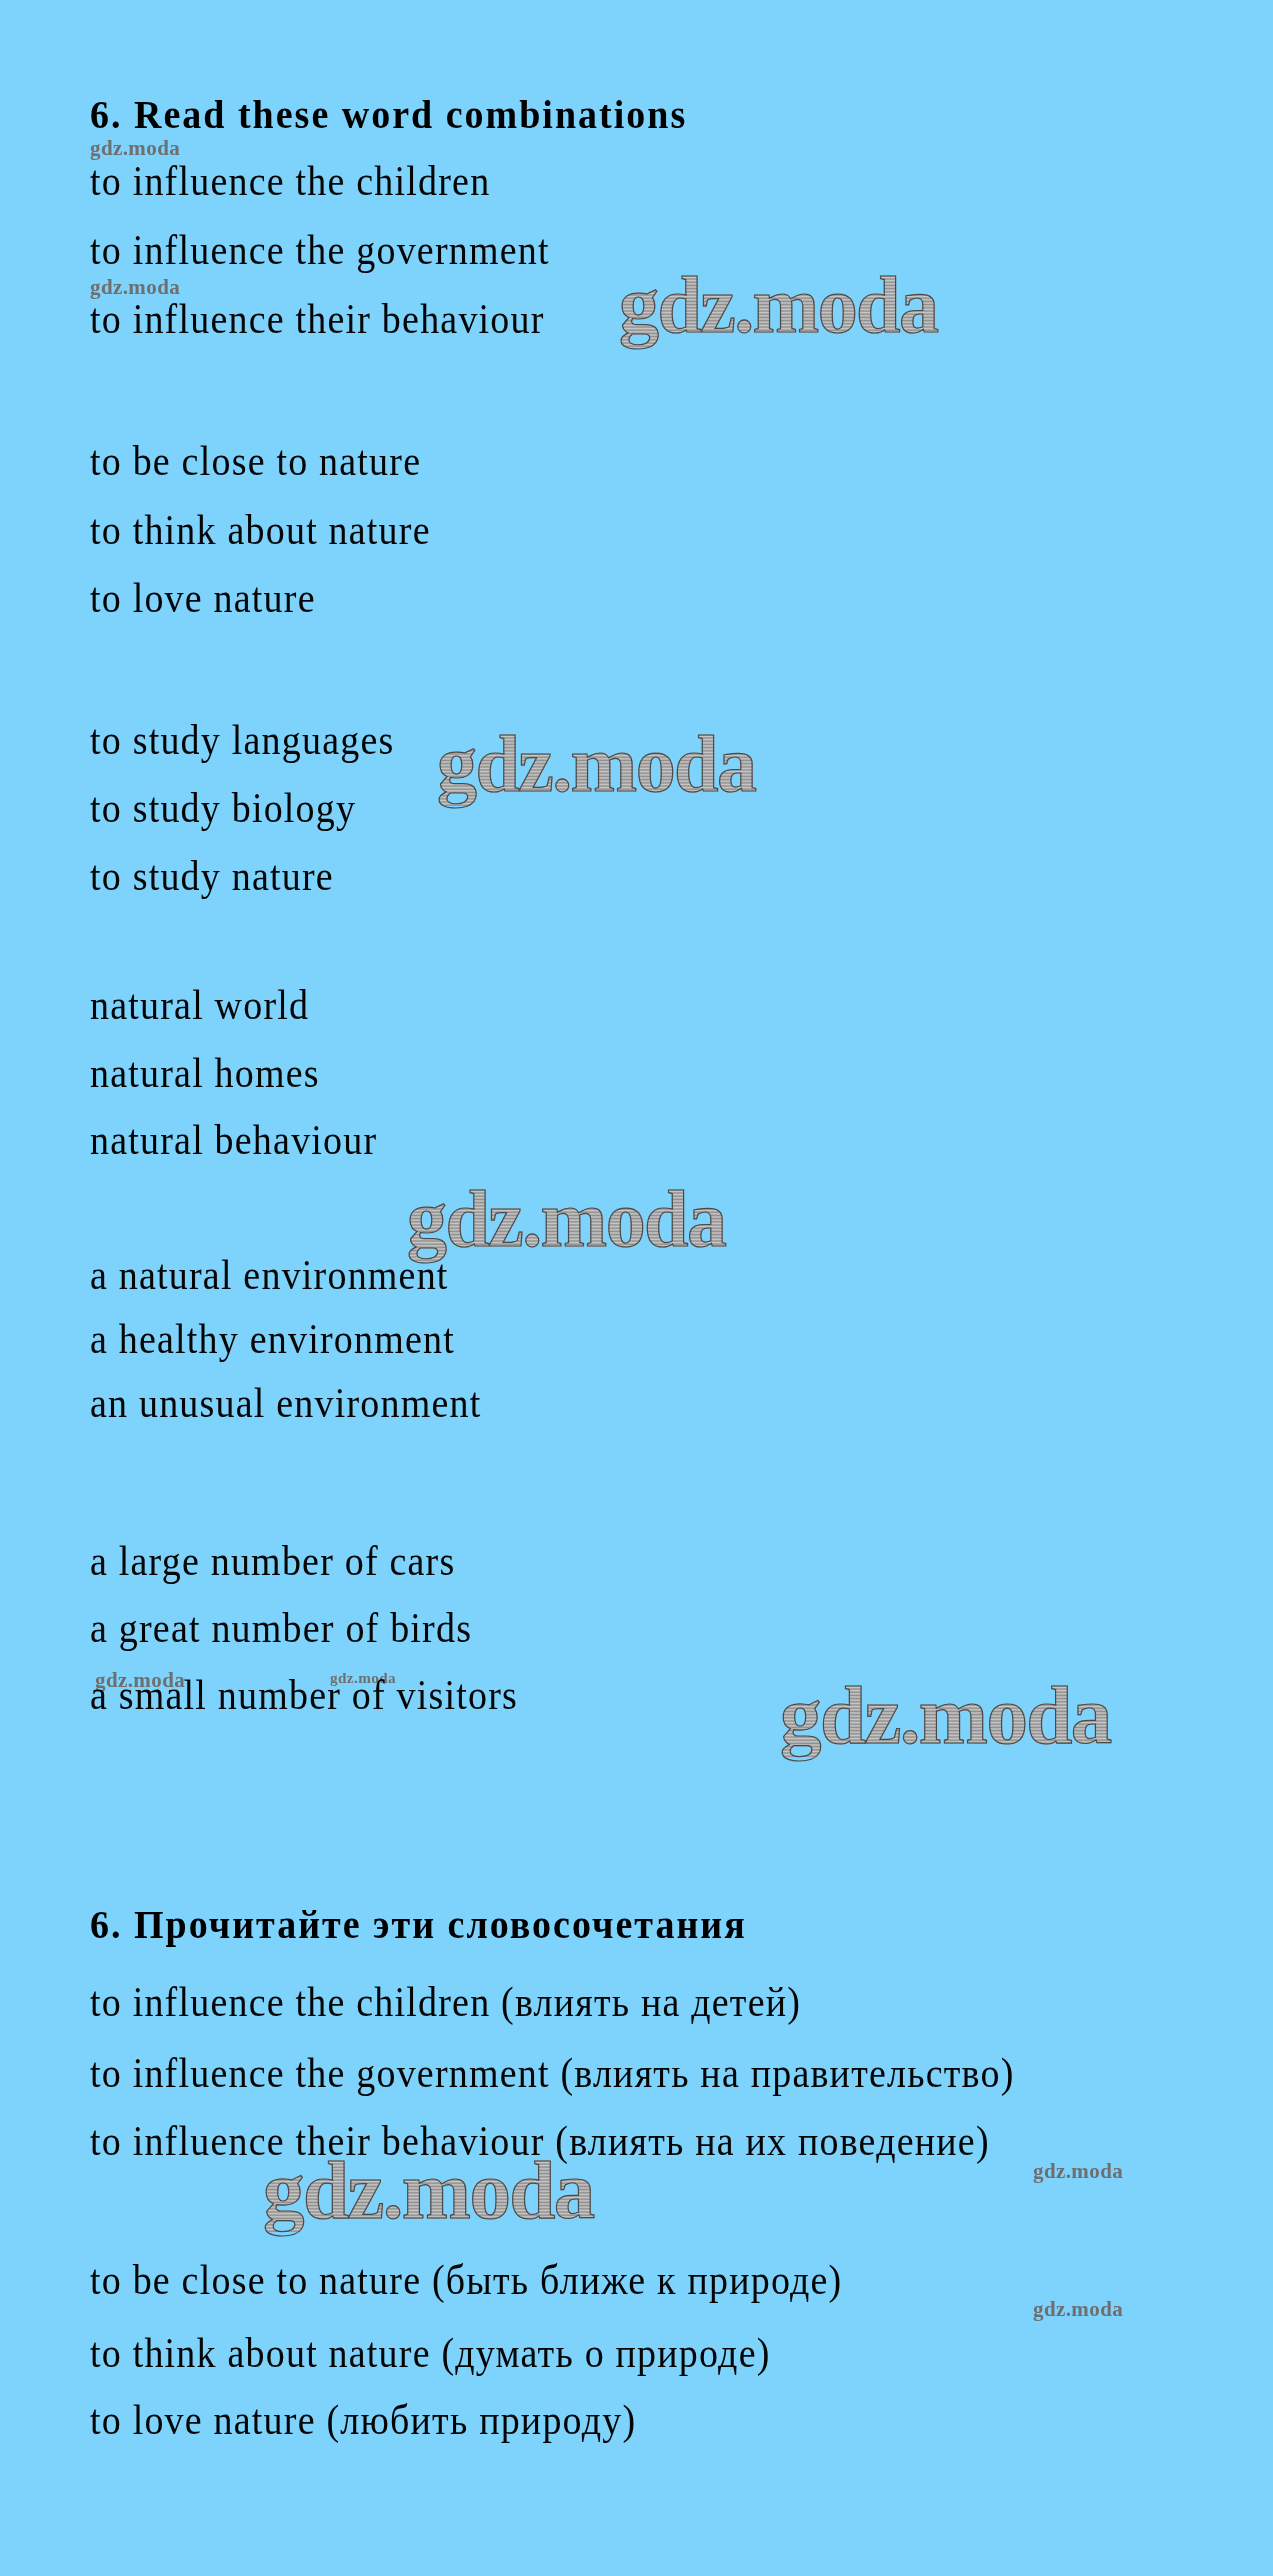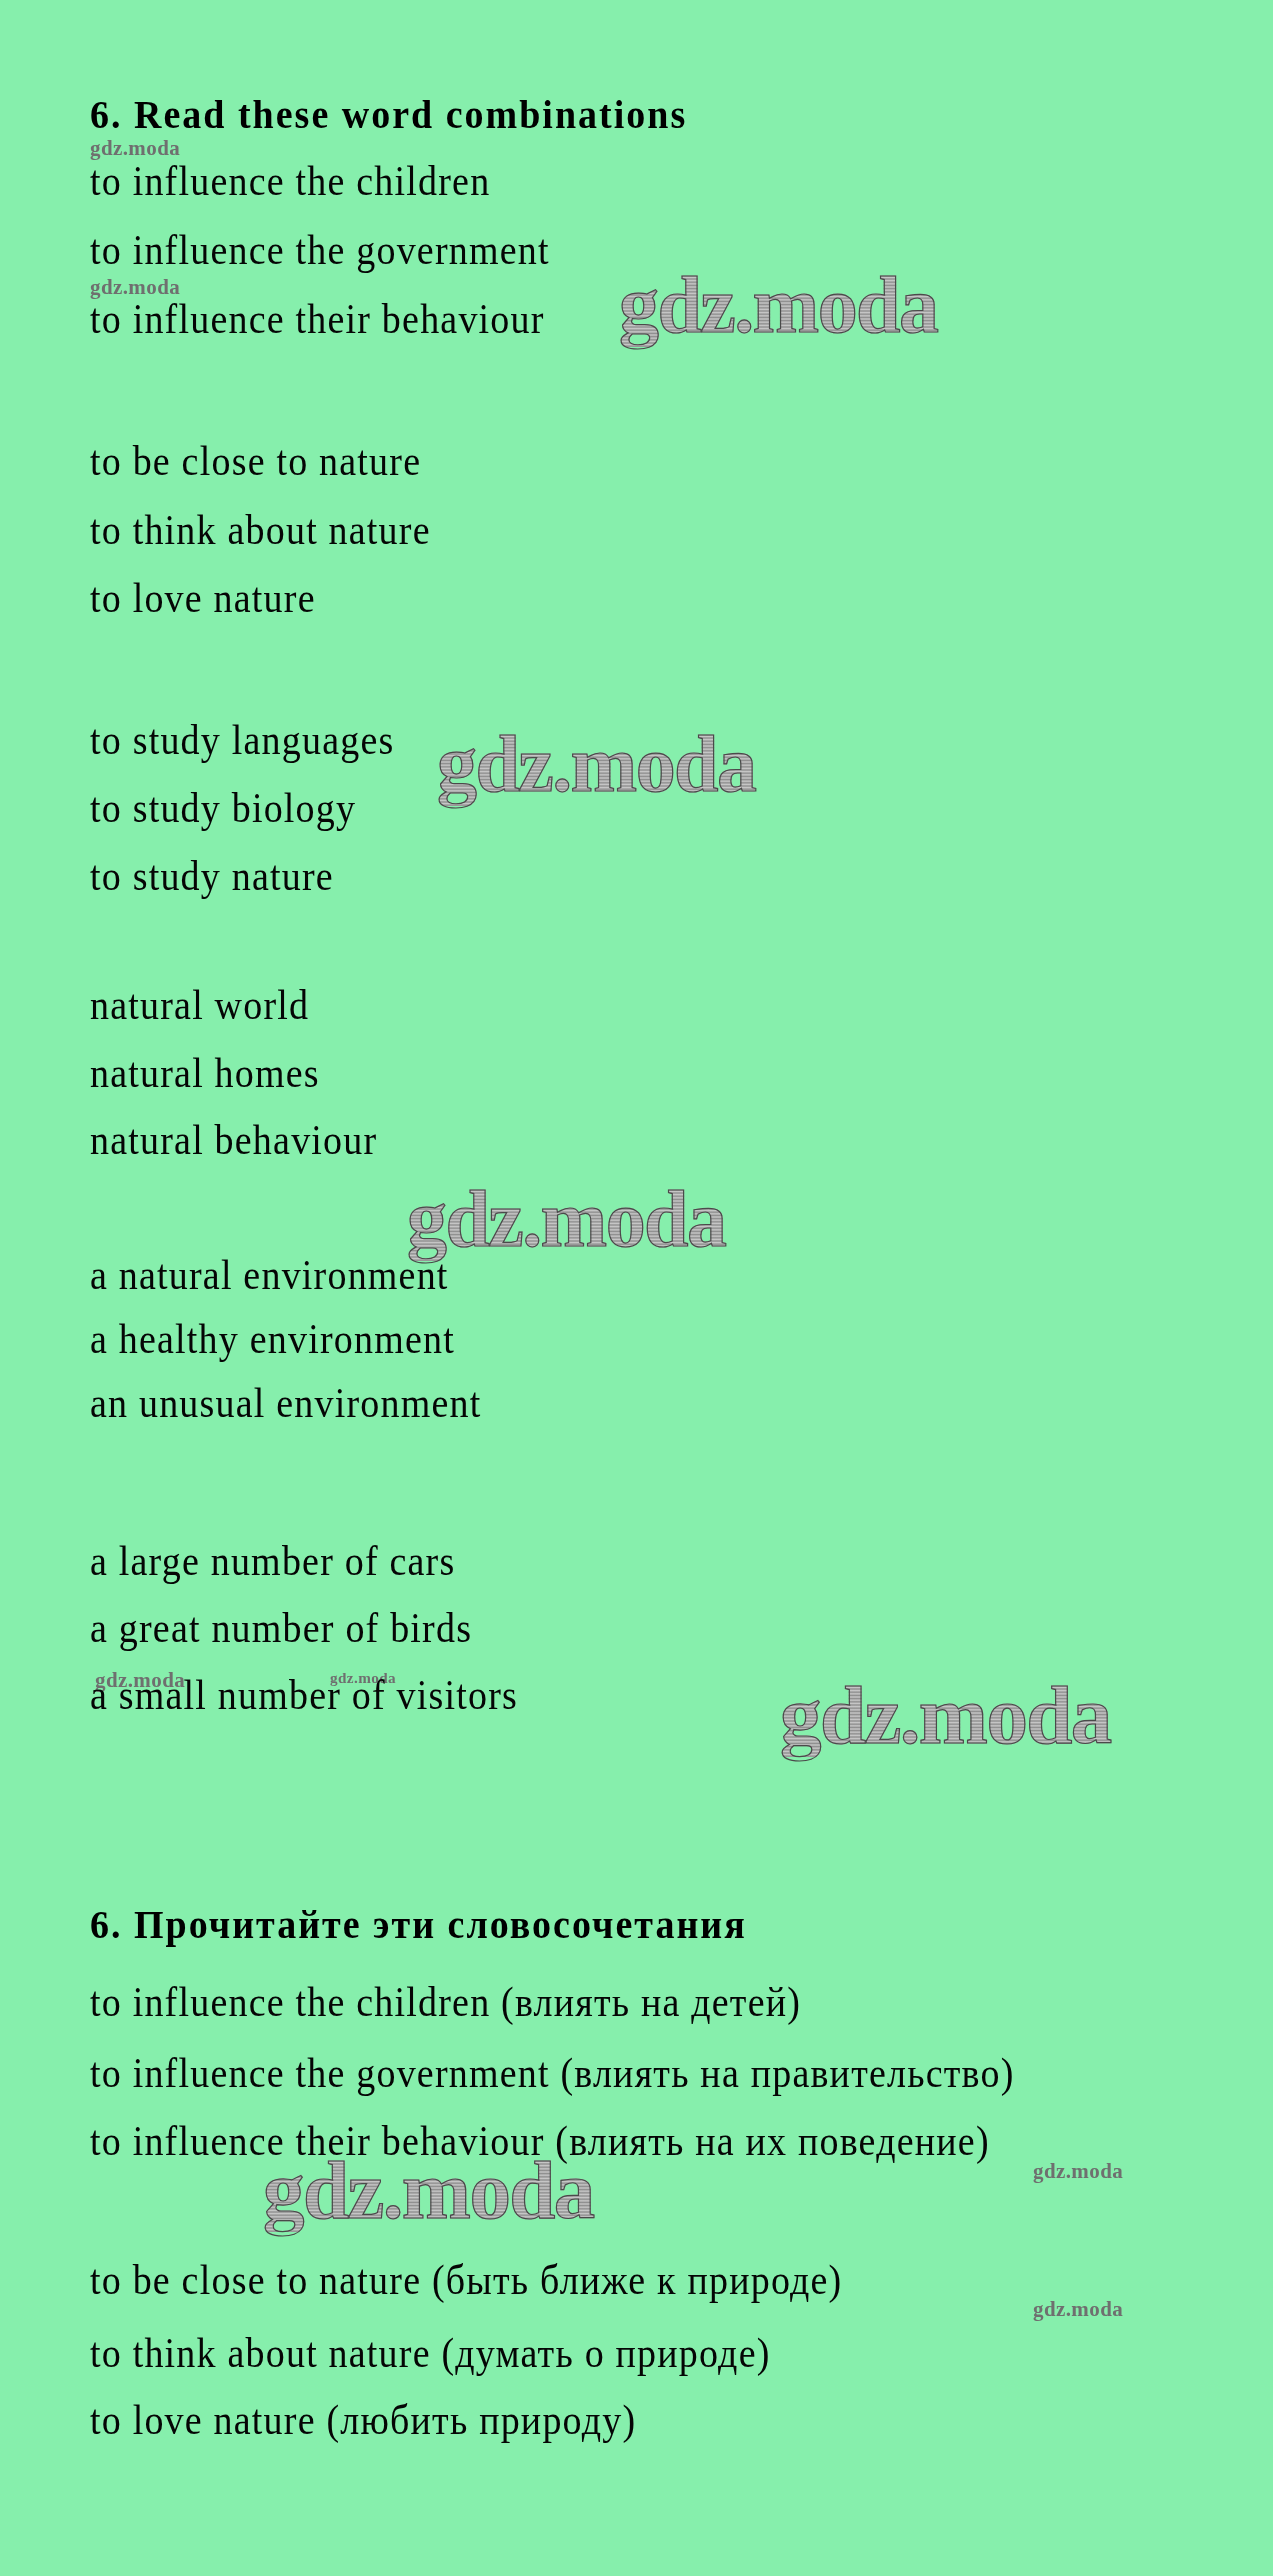--- a/index.html
+++ b/index.html
@@ -1,20 +1,20 @@
 <!DOCTYPE html>
 <html style="font-size:13px"><head>
 <meta charset="utf-8">
 <style>
   html, body { margin: 0; padding: 0; background: #ffffff; }
   #page {
     position: relative;
     width: 1274px;
     height: 2576px;
-    background: #86efac;
+    background: #7dd3fc;
     overflow: hidden;
     font-family: "Liberation Serif", "DejaVu Serif", serif;
     color: #000000;
   }
   .heading {
     position: absolute;
     left: 90px;
     font-size: 38px;
     line-height: 45px;
     font-weight: bold;

